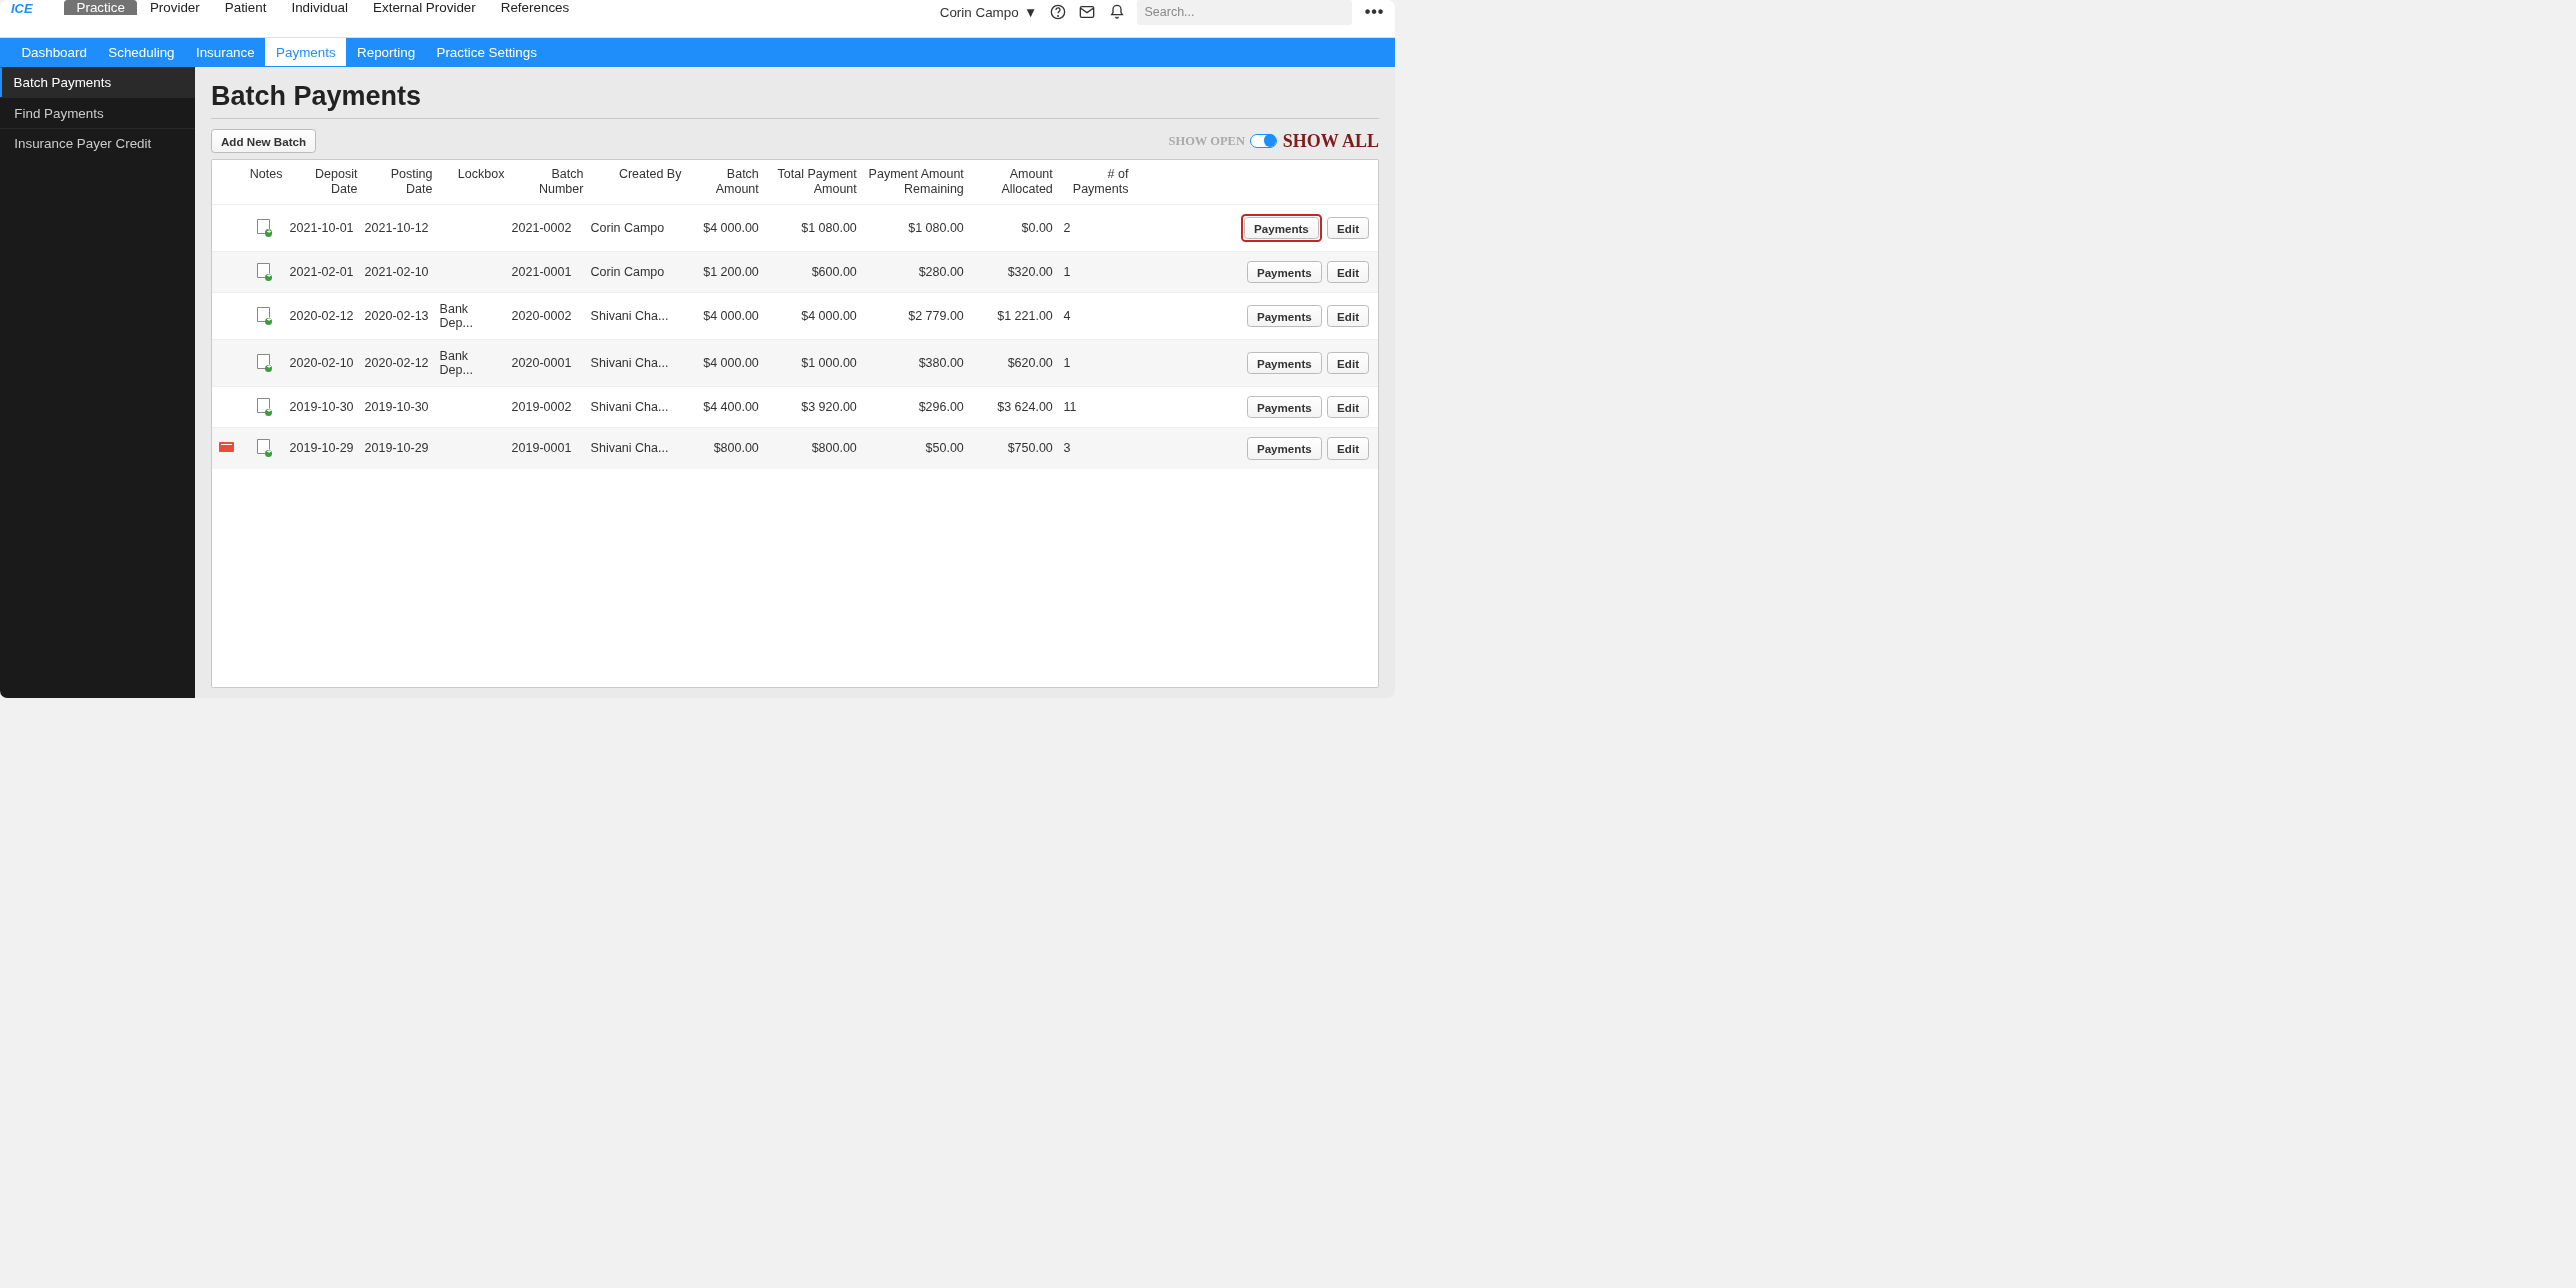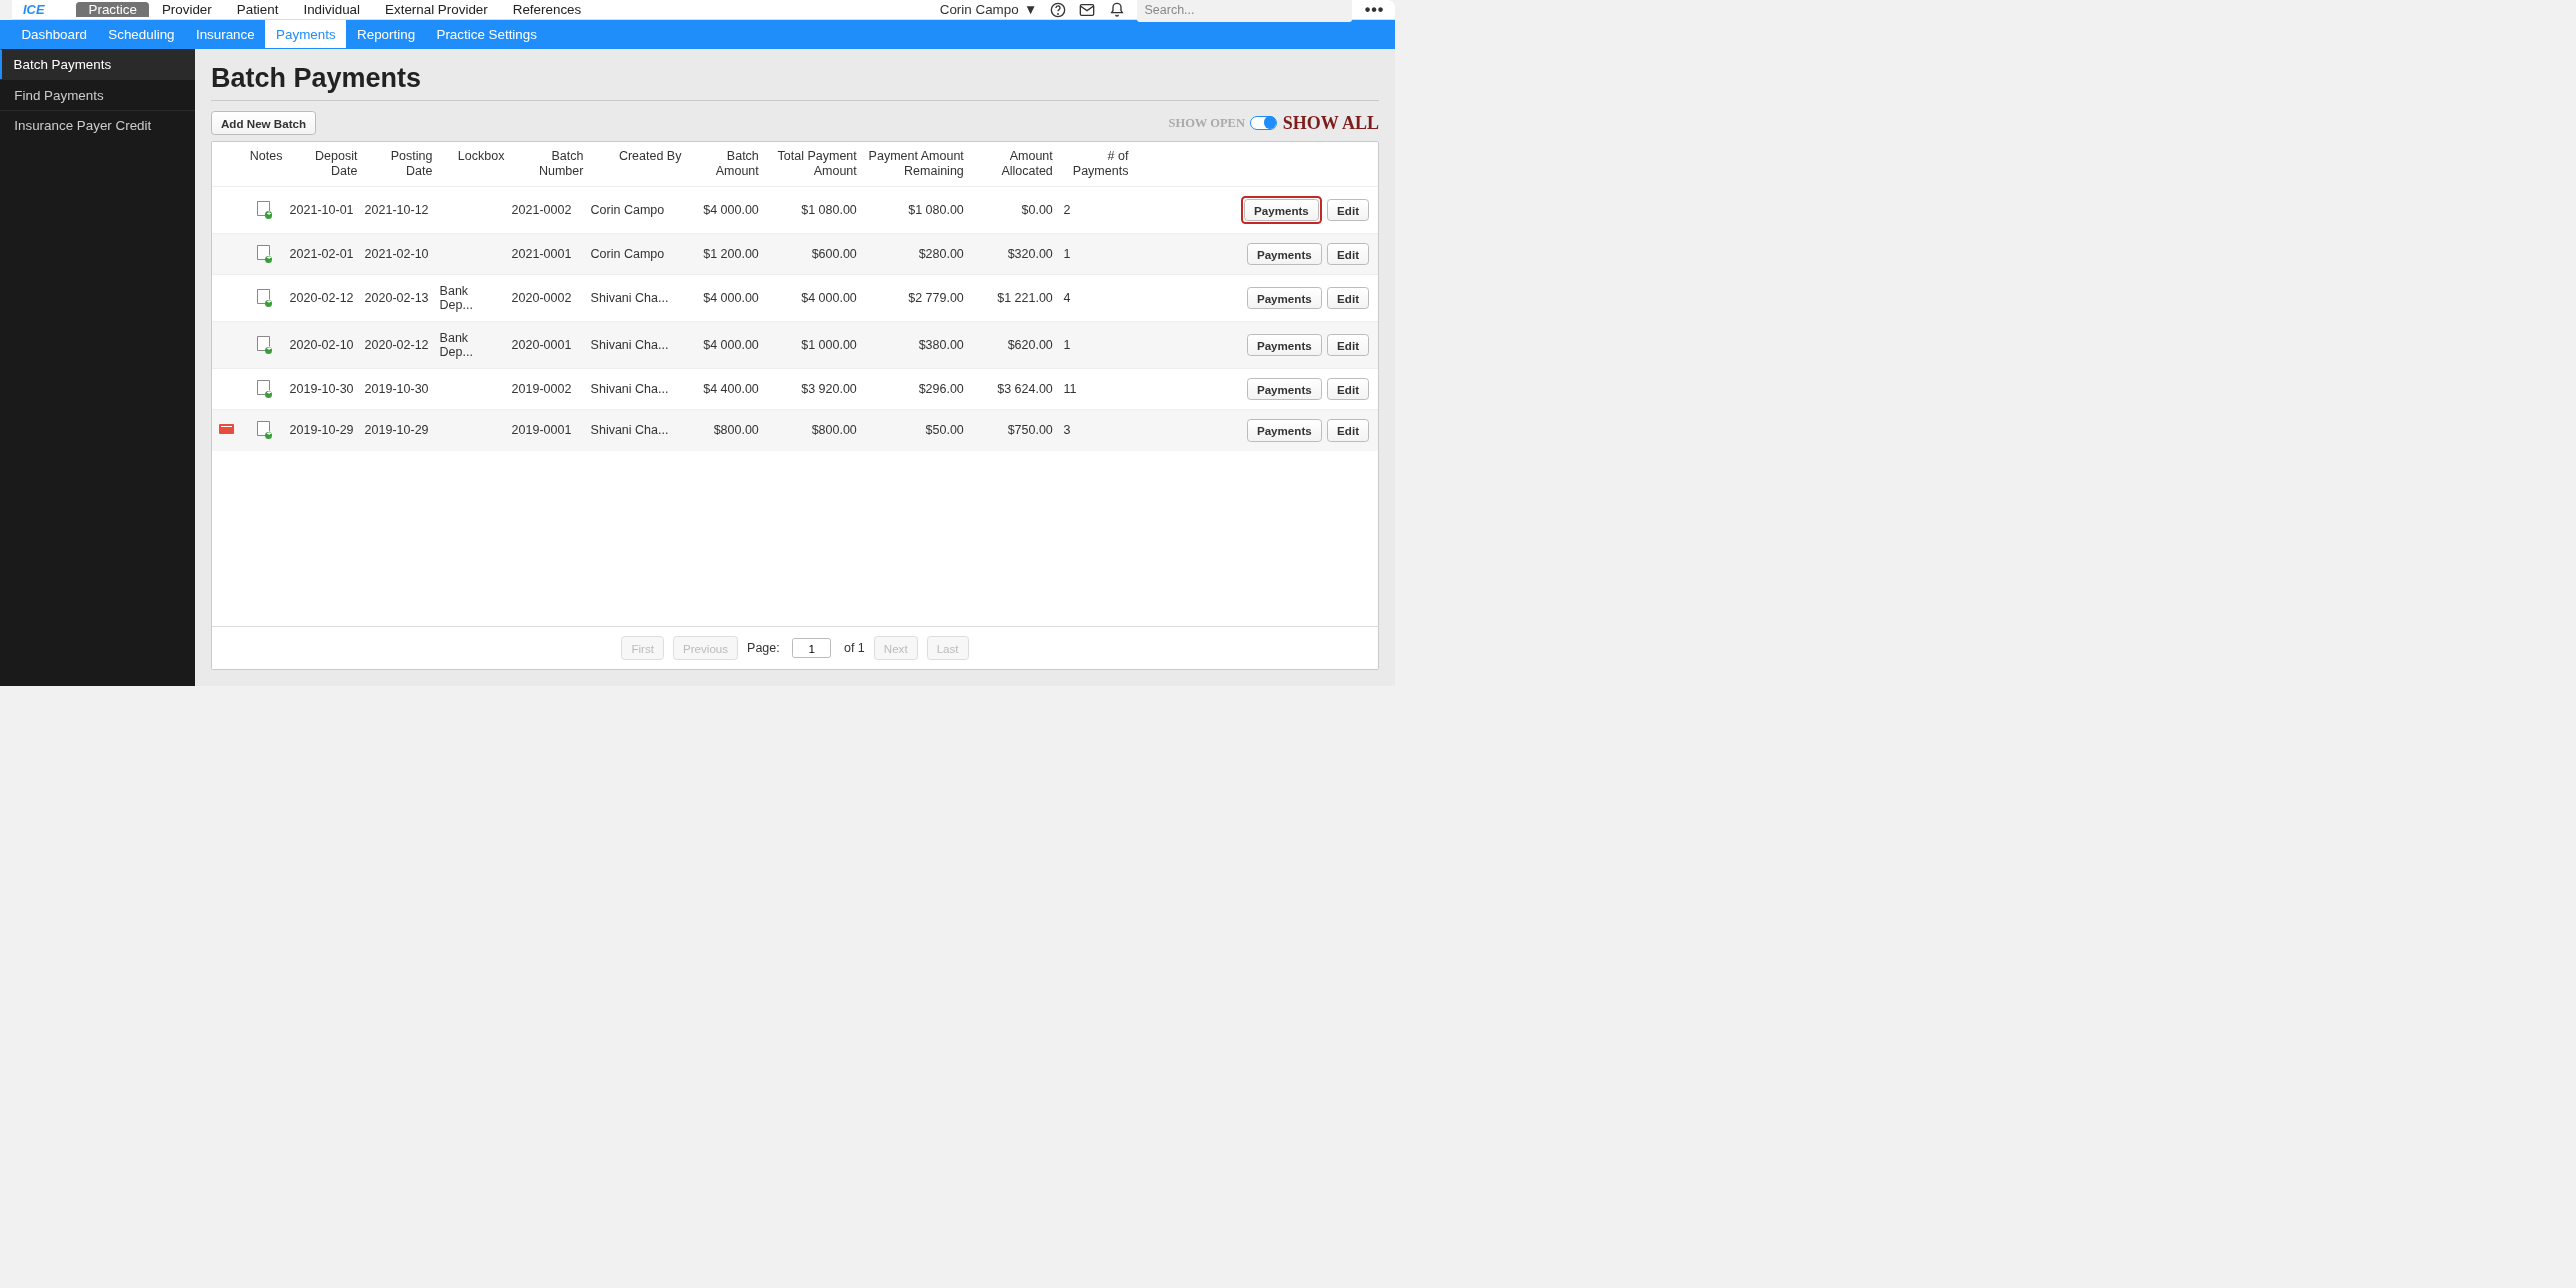--- a/index.html
+++ b/index.html
@@ -1,18 +1,18 @@
 <!DOCTYPE html>
 <html style="font-size:14.3px"><head>
 <meta charset="utf-8">
 <style>
 * { box-sizing: border-box; margin: 0; padding: 0; }
 body { font-family: "Helvetica Neue", Arial, sans-serif; font-size: 12.5px; background: #f1f1f1; color: #333; width: 1395px; height: 698px; overflow: hidden; border-radius: 7.2px; }
 
-.topbar { display: flex; align-items: center; background: #fff; height: 20px; border-bottom: 0.9px solid #ddd; margin-left: 12px; }
+.topbar { display: flex; align-items: flex-start; background: #fff; height: 38px; border-bottom: 0.9px solid #ddd; }
 .logo { width: 64px; display:flex; align-items:center; justify-content:center; }
 .logo svg { height: 18px; }
 .topnav { display:flex; }
 .topnav-item { padding: 0 12.5px; display:flex; align-items:center; cursor:pointer; font-size:13.4px; color:#222; }
 .topnav-item.active { background:#737373; color:#fff; border-radius:3.6px 3.6px 0 0; }
 .top-right { margin-left:auto; display:flex; align-items:center; gap:12.5px; padding:0 10.7px; }
 .user { display:flex; align-items:center; gap:5.4px; font-size:13.4px; cursor:pointer; }
 .icon-btn { cursor:pointer; color:#333; display:flex; align-items:center; }
 .search-box { position:relative; }
 .search-box input { width:215px; padding:5.4px 7.2px; font-size:12.5px; color:#555; background:#f1f1f1; border:none; border-radius:2.7px; }
@@ -265,25 +265,16 @@
               <td class="num">$800.00</td>
               <td class="num">$800.00</td>
               <td class="num">$50.00</td>
               <td class="num">$750.00</td>
               <td>3</td>
               <td class="actions-cell"><button class="btn btn-small">Payments</button><button class="btn btn-small">Edit</button></td>
             </tr>
           </tbody>
       </table>
 
-      <div class="pager">
-        <button class="btn disabled">First</button>
-        <button class="btn disabled">Previous</button>
-        <span>Page:</span>
-        <input class="page-input" value="1" style="">
-        <span>of 1</span>
-        <button class="btn disabled">Next</button>
-        <button class="btn disabled">Last</button>
-      </div>
     </div>
   </div>
 </div>
 
 
 </body></html>

